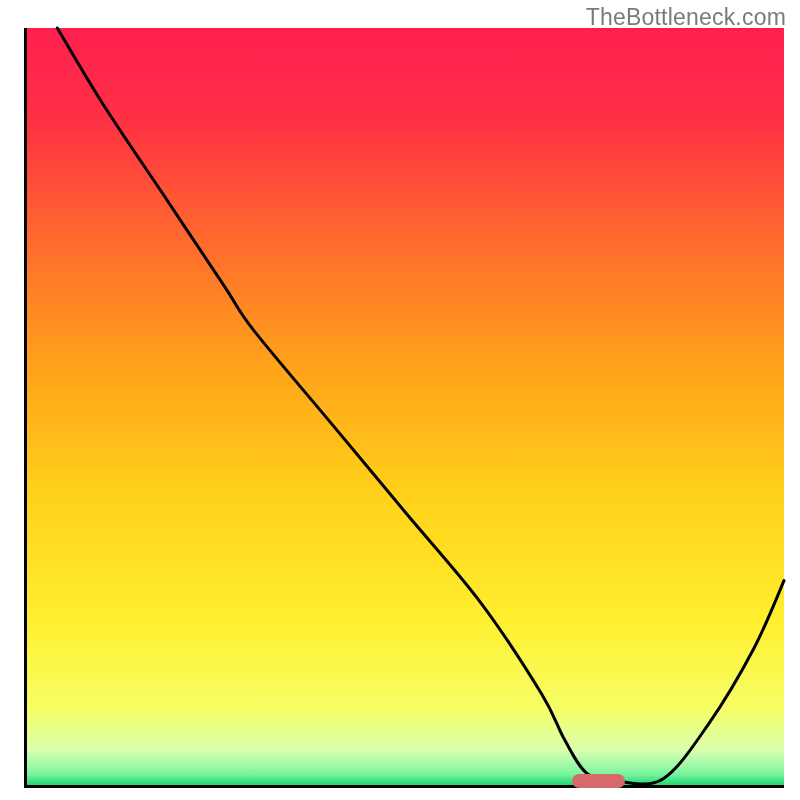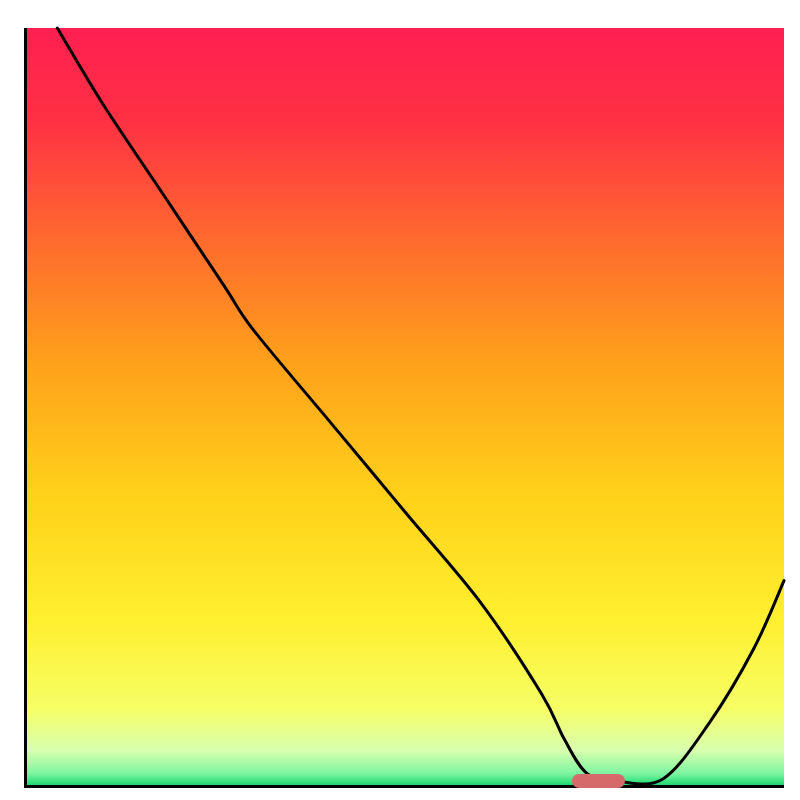--- a/index.html
+++ b/index.html
@@ -54,20 +54,21 @@
     background: #d66a6a;
     border-radius: 7px;
     height: 14px;
   }
 </style>
 </head>
 <body>
 
 <div class="stage">
 
+  <div class="watermark">TheBottleneck.com</div>
 
   <div class="plot-wrap">
 
     <svg class="grad" viewBox="0 0 757 757" preserveAspectRatio="none">
       <defs>
         <linearGradient id="bg-grad" x1="0" y1="0" x2="0" y2="1">
             <stop offset="0%" stop-color="#ff1f50"></stop>
             <stop offset="12%" stop-color="#ff3044"></stop>
             <stop offset="28.000000000000004%" stop-color="#ff6a2e"></stop>
             <stop offset="45%" stop-color="#ffa31a"></stop>

